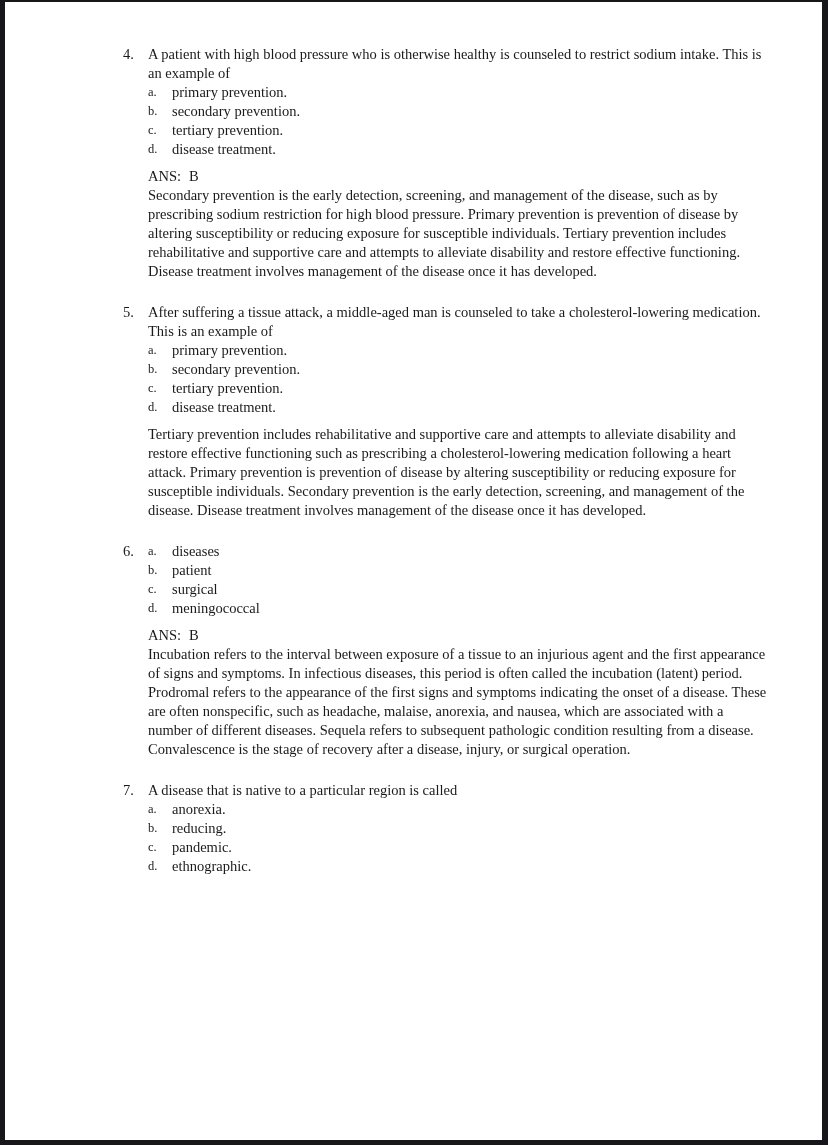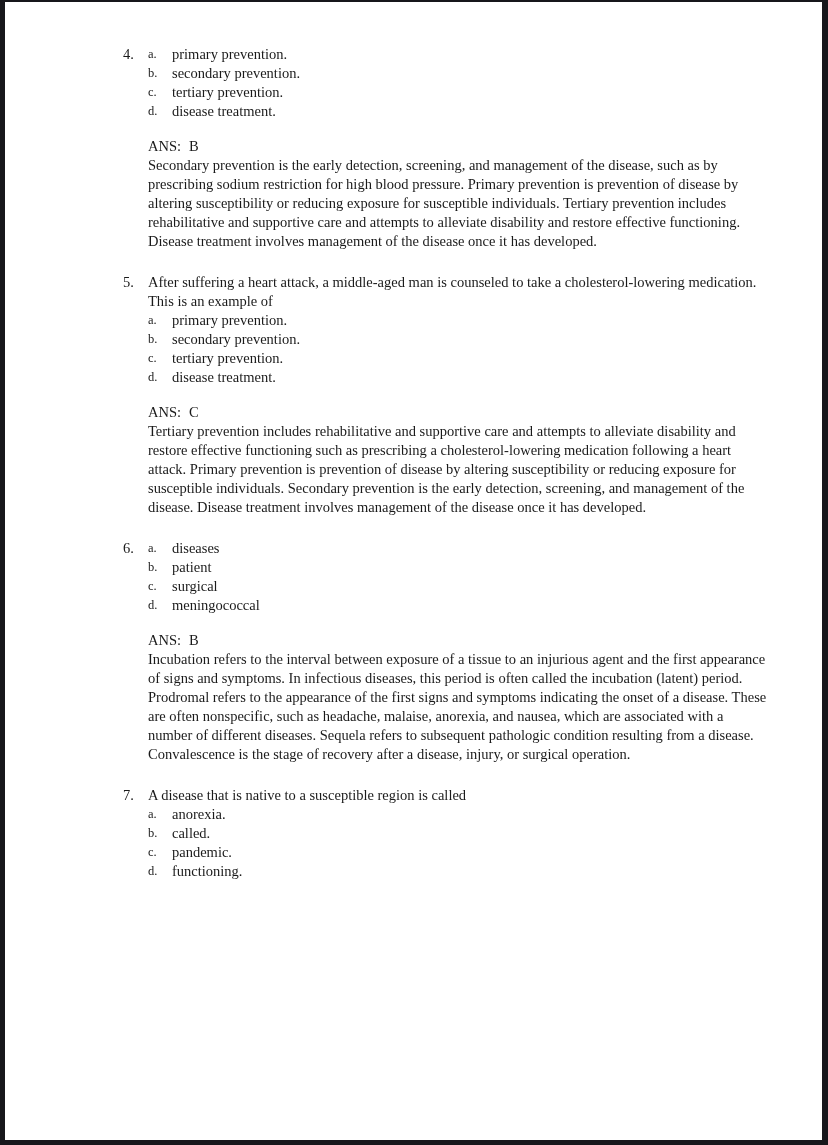--- a/index.html
+++ b/index.html
@@ -44,39 +44,40 @@
   .option {
     display: flex;
   }
   .opt-letter {
     width: 24px;
     flex-shrink: 0;
     font-size: 12.5px;
     line-height: 19px;
   }
   .answer {
-    margin-top: 16px;
+    margin-top: 8px;
     margin-left: 25px;
     width: 622px;
   }
   .ans-letter {
     display: inline-block;
     margin-left: 8px;
   }
 </style>
 </head>
 <body>
 
 <div class="page">
   <div class="content">
 
     <div class="question">
       <div class="q-head">
         <span class="q-num">4.</span>
         <div class="q-body">
+          <div>A patient with high blood pressure who is otherwise healthy is counseled to restrict sodium intake. This is an example of</div>
           <div class="option">
             <span class="opt-letter">a.</span>
             <span>primary prevention.</span>
           </div>
           <div class="option">
             <span class="opt-letter">b.</span>
             <span>secondary prevention.</span>
           </div>
           <div class="option">
             <span class="opt-letter">c.</span>
@@ -93,43 +94,40 @@
           <span>ANS:</span><span class="ans-letter">B</span>
         </div>
         <div>Secondary prevention is the early detection, screening, and management of the disease, such as by prescribing sodium restriction for high blood pressure. Primary prevention is prevention of disease by altering susceptibility or reducing exposure for susceptible individuals. Tertiary prevention includes rehabilitative and supportive care and attempts to alleviate disability and restore effective functioning. Disease treatment involves management of the disease once it has developed.</div>
       </div>
     </div>
 
     <div class="question">
       <div class="q-head">
         <span class="q-num">5.</span>
         <div class="q-body">
-          <div>After suffering a heart attack, a middle-aged man is counseled to take a cholesterol-lowering medication. This is an example of</div>
+          <div>After suffering a tissue attack, a middle-aged man is counseled to take a cholesterol-lowering medication. This is an example of</div>
           <div class="option">
             <span class="opt-letter">a.</span>
             <span>primary prevention.</span>
           </div>
           <div class="option">
             <span class="opt-letter">b.</span>
             <span>secondary prevention.</span>
           </div>
           <div class="option">
             <span class="opt-letter">c.</span>
             <span>tertiary prevention.</span>
           </div>
           <div class="option">
             <span class="opt-letter">d.</span>
             <span>disease treatment.</span>
           </div>
         </div>
       </div>
       <div class="answer">
-        <div>
-          <span>ANS:</span><span class="ans-letter">C</span>
-        </div>
         <div>Tertiary prevention includes rehabilitative and supportive care and attempts to alleviate disability and restore effective functioning such as prescribing a cholesterol-lowering medication following a heart attack. Primary prevention is prevention of disease by altering susceptibility or reducing exposure for susceptible individuals. Secondary prevention is the early detection, screening, and management of the disease. Disease treatment involves management of the disease once it has developed.</div>
       </div>
     </div>
 
     <div class="question">
       <div class="q-head">
         <span class="q-num">6.</span>
         <div class="q-body">
           <div class="option">
             <span class="opt-letter">a.</span>
@@ -154,35 +152,35 @@
           <span>ANS:</span><span class="ans-letter">B</span>
         </div>
         <div>Incubation refers to the interval between exposure of a tissue to an injurious agent and the first appearance of signs and symptoms. In infectious diseases, this period is often called the incubation (latent) period. Prodromal refers to the appearance of the first signs and symptoms indicating the onset of a disease. These are often nonspecific, such as headache, malaise, anorexia, and nausea, which are associated with a number of different diseases. Sequela refers to subsequent pathologic condition resulting from a disease. Convalescence is the stage of recovery after a disease, injury, or surgical operation.</div>
       </div>
     </div>
 
     <div class="question">
       <div class="q-head">
         <span class="q-num">7.</span>
         <div class="q-body">
-          <div>A disease that is native to a susceptible region is called</div>
+          <div>A disease that is native to a particular region is called</div>
           <div class="option">
             <span class="opt-letter">a.</span>
             <span>anorexia.</span>
           </div>
           <div class="option">
             <span class="opt-letter">b.</span>
-            <span>called.</span>
+            <span>reducing.</span>
           </div>
           <div class="option">
             <span class="opt-letter">c.</span>
             <span>pandemic.</span>
           </div>
           <div class="option">
             <span class="opt-letter">d.</span>
-            <span>functioning.</span>
+            <span>ethnographic.</span>
           </div>
         </div>
       </div>
     </div>
 
   </div>
 </div>
 
 </body></html>

